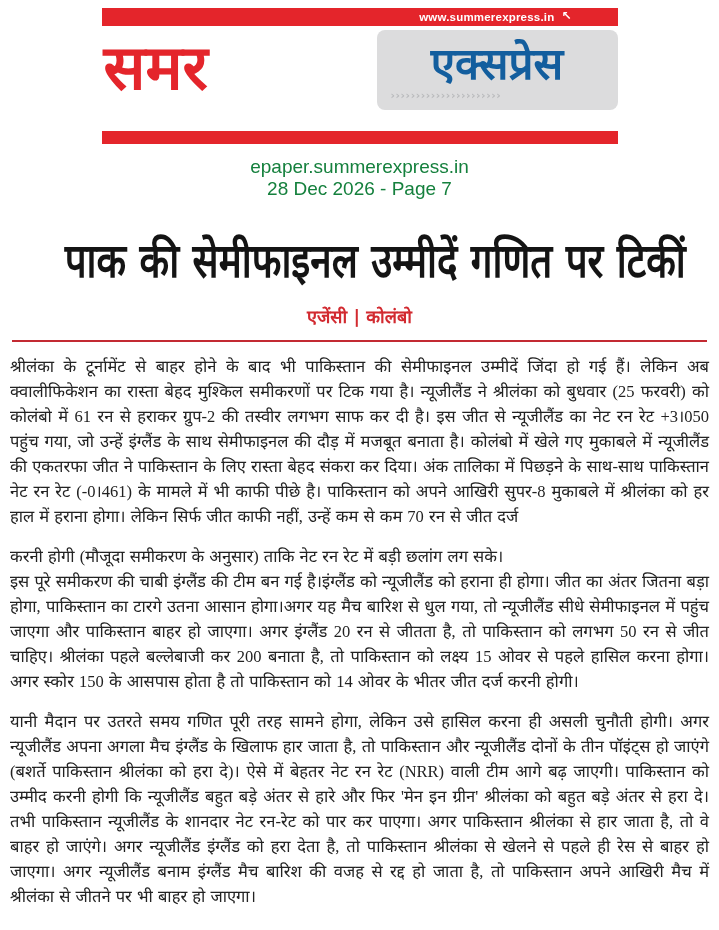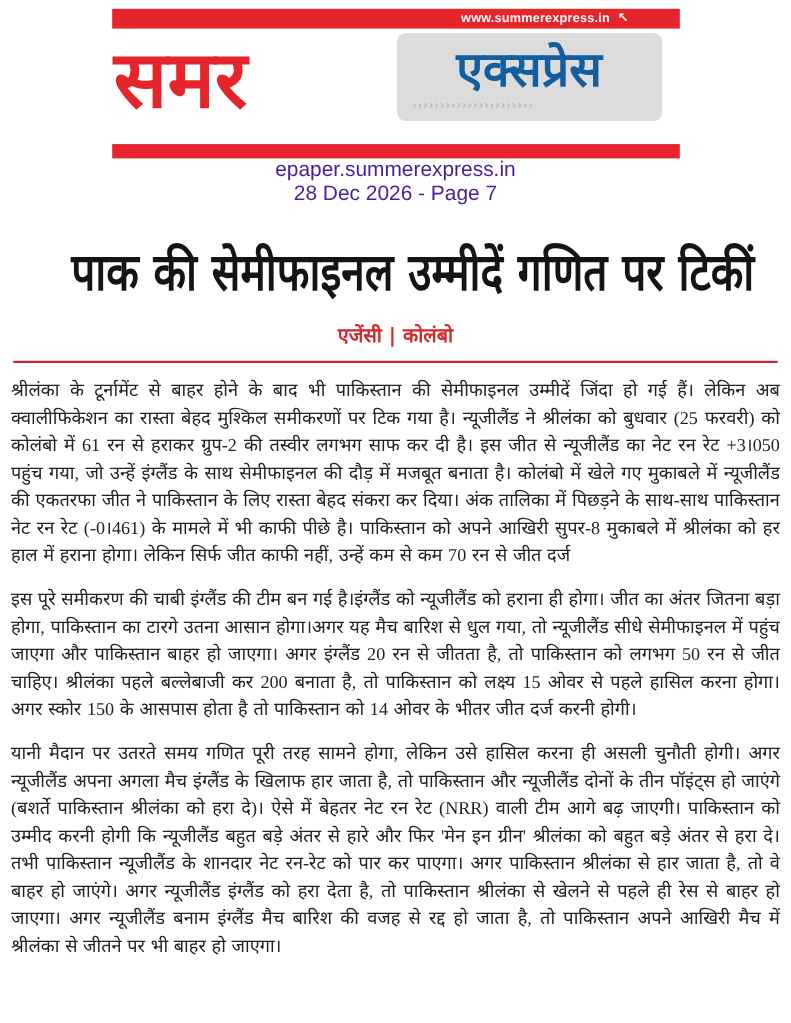--- a/index.html
+++ b/index.html
@@ -22,46 +22,46 @@
     font-weight: bold; font-size: 11.5px; letter-spacing: .2px;
   }
   .cursor-icon {
     color: #ffffff; font-size: 12px; margin-left: 7px; font-weight: bold;
     font-family: "DejaVu Sans", sans-serif; transform: translateY(-1px);
   }
   .logo-row { position: relative; height: 101px; }
   .logo-left {
     position: absolute; left: 2px; top: -8px;
     color: var(--red); font-weight: 900;
-    font-size: 72px; line-height: 110px; letter-spacing: 0px;
-    font-family: Liberation Sans, sans-serif;
+    font-size: 62px; line-height: 110px; letter-spacing: 0px;
+    font-family: Liberation Mono, monospace;
   }
   .logo-right {
-    position: absolute; right: 16px; top: 4px; width: 241px; height: 80px;
+    position: absolute; right: 0; top: 4px; width: 241px; height: 80px;
     background: #dcdcdd; border-radius: 8px;
     display: flex; flex-direction: column; justify-content: center;
     padding: 0 8px; box-sizing: border-box;
   }
   .logo-right-text {
     color: var(--blue); font-weight: 800; font-size: 44px; line-height: 48px;
     text-align: center; font-family: "DejaVu Sans", sans-serif;
     white-space: nowrap;
   }
   .chevrons {
     color: #b9babc; font-size: 11px; font-weight: bold; letter-spacing: 0.5px;
     margin-top: 3px; padding-left: 6px; line-height: 10px;
     font-family: "DejaVu Sans", sans-serif; overflow: hidden; white-space: nowrap;
   }
   .redbar { height: 13px; background: var(--red); margin-top: 4px; }
 
   
   .meta {
-    text-align: center; 
+    text-align: center; margin-top: 12px;
     font-family: "Liberation Sans", "DejaVu Sans", sans-serif;
-    font-size: 19px; line-height: 22px; color: #4c1d95;
+    font-size: 19px; line-height: 22px; color: #15803d;
   }
 
   
   .headline-wrap { width: 719px; overflow: hidden; margin-top: 30px; }
   .headline {
     margin: 0; text-align: center; color: #141414;
     font-size: 47px; font-weight: 800; line-height: 62px;
     white-space: nowrap; transform: scaleX(0.82); transform-origin: center;
     font-family: "DejaVu Sans", sans-serif;
   }
@@ -115,20 +115,21 @@
     <h1 class="headline">पाक की सेमीफाइनल उम्मीदें गणित पर टिकीं</h1>
   </div>
 
   <div class="columns">
     <div class="col">
       <div class="byline">एजेंसी | कोलंबो</div>
       <div class="byline-rule"></div>
       <p>श्रीलंका के टूर्नामेंट से बाहर होने के बाद भी पाकिस्तान की सेमीफाइनल उम्मीदें जिंदा हो गई हैं। लेकिन अब क्वालीफिकेशन का रास्ता बेहद मुश्किल समीकरणों पर टिक गया है। न्यूजीलैंड ने श्रीलंका को बुधवार (25 फरवरी) को कोलंबो में 61 रन से हराकर ग्रुप-2 की तस्वीर लगभग साफ कर दी है। इस जीत से न्यूजीलैंड का नेट रन रेट +3।050 पहुंच गया, जो उन्हें इंग्लैंड के साथ सेमीफाइनल की दौड़ में मजबूत बनाता है। कोलंबो में खेले गए मुकाबले में न्यूजीलैंड की एकतरफा जीत ने पाकिस्तान के लिए रास्ता बेहद संकरा कर दिया। अंक तालिका में पिछड़ने के साथ-साथ पाकिस्तान नेट रन रेट (-0।461) के मामले में भी काफी पीछे है। पाकिस्तान को अपने आखिरी सुपर-8 मुकाबले में श्रीलंका को हर हाल में हराना होगा। लेकिन सिर्फ जीत काफी नहीं, उन्हें कम से कम 70 रन से जीत दर्ज</p>
     </div>
     <div class="col">
+      <p>करनी होगी (मौजूदा समीकरण के अनुसार) ताकि नेट रन रेट में बड़ी छलांग लग सके।</p>
       <p>इस पूरे समीकरण की चाबी इंग्लैंड की टीम बन गई है।इंग्लैंड को न्यूजीलैंड को हराना ही होगा। जीत का अंतर जितना बड़ा होगा, पाकिस्तान का टारगे उतना आसान होगा।अगर यह मैच बारिश से धुल गया, तो न्यूजीलैंड सीधे सेमीफाइनल में पहुंच जाएगा और पाकिस्तान बाहर हो जाएगा। अगर इंग्लैंड 20 रन से जीतता है, तो पाकिस्तान को लगभग 50 रन से जीत चाहिए। श्रीलंका पहले बल्लेबाजी कर 200 बनाता है, तो पाकिस्तान को लक्ष्य 15 ओवर से पहले हासिल करना होगा।अगर स्कोर 150 के आसपास होता है तो पाकिस्तान को 14 ओवर के भीतर जीत दर्ज करनी होगी।</p>
     </div>
     <div class="col">
       <p>यानी मैदान पर उतरते समय गणित पूरी तरह सामने होगा, लेकिन उसे हासिल करना ही असली चुनौती होगी। अगर न्यूजीलैंड अपना अगला मैच इंग्लैंड के खिलाफ हार जाता है, तो पाकिस्तान और न्यूजीलैंड दोनों के तीन पॉइंट्स हो जाएंगे (बशर्ते पाकिस्तान श्रीलंका को हरा दे)। ऐसे में बेहतर नेट रन रेट (NRR) वाली टीम आगे बढ़ जाएगी। पाकिस्तान को उम्मीद करनी होगी कि न्यूजीलैंड बहुत बड़े अंतर से हारे और फिर 'मेन इन ग्रीन' श्रीलंका को बहुत बड़े अंतर से हरा दे। तभी पाकिस्तान न्यूजीलैंड के शानदार नेट रन-रेट को पार कर पाएगा। अगर पाकिस्तान श्रीलंका से हार जाता है, तो वे बाहर हो जाएंगे। अगर न्यूजीलैंड इंग्लैंड को हरा देता है, तो पाकिस्तान श्रीलंका से खेलने से पहले ही रेस से बाहर हो जाएगा। अगर न्यूजीलैंड बनाम इंग्लैंड मैच बारिश की वजह से रद्द हो जाता है, तो पाकिस्तान अपने आखिरी मैच में श्रीलंका से जीतने पर भी बाहर हो जाएगा।</p>
     </div>
   </div>
 
 </div>
 
 </body></html>

